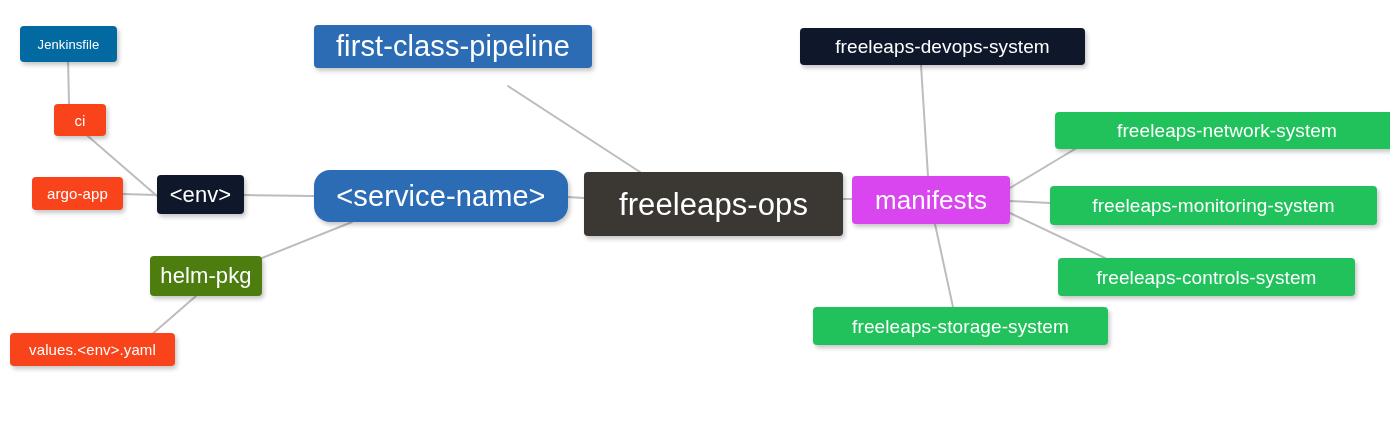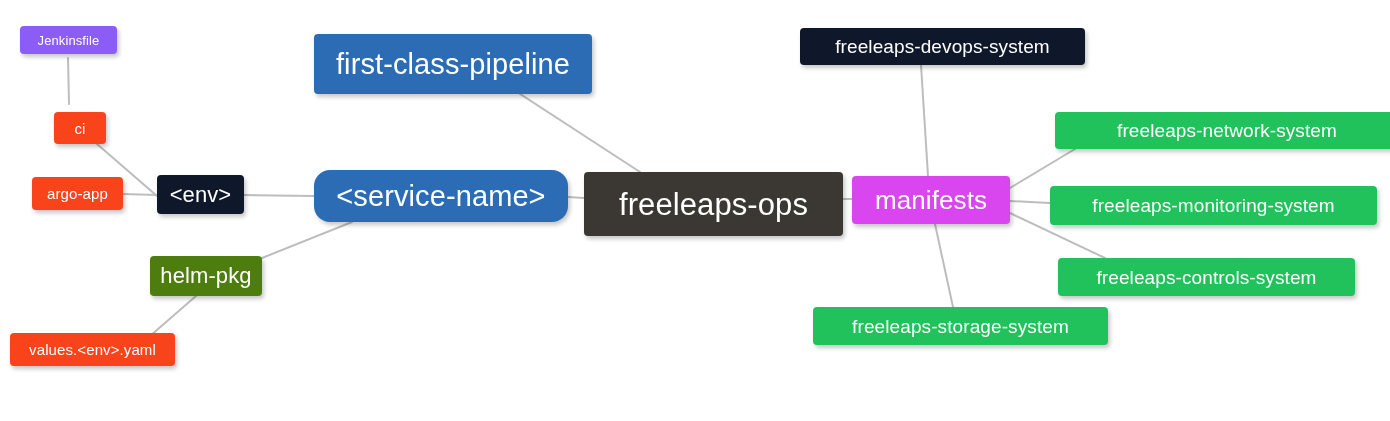--- a/index.html
+++ b/index.html
@@ -64,27 +64,27 @@
       <line x1="508" y1="86" x2="640" y2="172" stroke="#bdbdbd" stroke-width="2" stroke-linecap="round"></line>
       <line x1="568" y1="197" x2="584" y2="198" stroke="#bdbdbd" stroke-width="2" stroke-linecap="round"></line>
       <line x1="843" y1="199" x2="852" y2="199" stroke="#bdbdbd" stroke-width="2" stroke-linecap="round"></line>
       <line x1="928" y1="176" x2="921" y2="65" stroke="#bdbdbd" stroke-width="2" stroke-linecap="round"></line>
       <line x1="1010" y1="188" x2="1075" y2="149" stroke="#bdbdbd" stroke-width="2" stroke-linecap="round"></line>
       <line x1="1010" y1="201" x2="1050" y2="203" stroke="#bdbdbd" stroke-width="2" stroke-linecap="round"></line>
       <line x1="1010" y1="213" x2="1105" y2="258" stroke="#bdbdbd" stroke-width="2" stroke-linecap="round"></line>
       <line x1="935" y1="224" x2="953" y2="307" stroke="#bdbdbd" stroke-width="2" stroke-linecap="round"></line>
     </svg>
   <div id="node-layer">
-      <div class="node sz-tiny" style="left: 20px; top: 26px; width: 97px; height: 28px; background: #8b5cf6;">Jenkinsfile</div>
-      <div class="node sz-xs" style="left: 54px; top: 104px; width: 52px; height: 32px; background: rgb(248, 67, 27); margin-top: 8px;">ci</div>
+      <div class="node sz-tiny" style="left: 20px; top: 26px; width: 97px; height: 36px; background: #0369a1;">Jenkinsfile</div>
+      <div class="node sz-xs" style="left: 54px; top: 104px; width: 52px; height: 32px; background: rgb(248, 67, 27);">ci</div>
       <div class="node sz-xs" style="left: 32px; top: 177px; width: 91px; height: 33px; background: rgb(248, 67, 27);">argo-app</div>
       <div class="node sz-md" style="left: 157px; top: 175px; width: 87px; height: 39px; background: #0f172a;">&lt;env&gt;</div>
       <div class="node sz-md" style="left: 150px; top: 256px; width: 112px; height: 40px; background: #4d7c0f;">helm-pkg</div>
       <div class="node sz-xs" style="left: 10px; top: 333px; width: 165px; height: 33px; background: rgb(248, 67, 27);">values.&lt;env&gt;.yaml</div>
-      <div class="node sz-xl" style="left: 314px; top: 34px; width: 278px; height: 60px; background: rgb(43, 108, 181);">first-class-pipeline</div>
+      <div class="node sz-xl" style="left: 314px; top: 25px; width: 278px; height: 43px; background: rgb(43, 108, 181);">first-class-pipeline</div>
       <div class="node sz-xl" style="left: 314px; top: 170px; width: 254px; height: 52px; background: rgb(43, 108, 181); border-radius: 16px;">&lt;service-name&gt;</div>
       <div class="node sz-root" style="left: 584px; top: 172px; width: 259px; height: 64px; background: rgb(59, 55, 51);">freeleaps-ops</div>
       <div class="node sz-lg" style="left: 852px; top: 176px; width: 158px; height: 48px; background: #d946ef;">manifests</div>
       <div class="node sz-sm" style="left: 800px; top: 28px; width: 285px; height: 37px; background: #0f172a;">freeleaps-devops-system</div>
       <div class="node sz-sm" style="left: 1055px; top: 112px; width: 344px; height: 37px; background: rgb(33, 194, 92);">freeleaps-network-system</div>
       <div class="node sz-sm" style="left: 1050px; top: 186px; width: 327px; height: 39px; background: rgb(33, 194, 92);">freeleaps-monitoring-system</div>
       <div class="node sz-sm" style="left: 1058px; top: 258px; width: 297px; height: 38px; background: rgb(33, 194, 92);">freeleaps-controls-system</div>
       <div class="node sz-sm" style="left: 813px; top: 307px; width: 295px; height: 38px; background: rgb(33, 194, 92);">freeleaps-storage-system</div>
     </div>
 </div>

